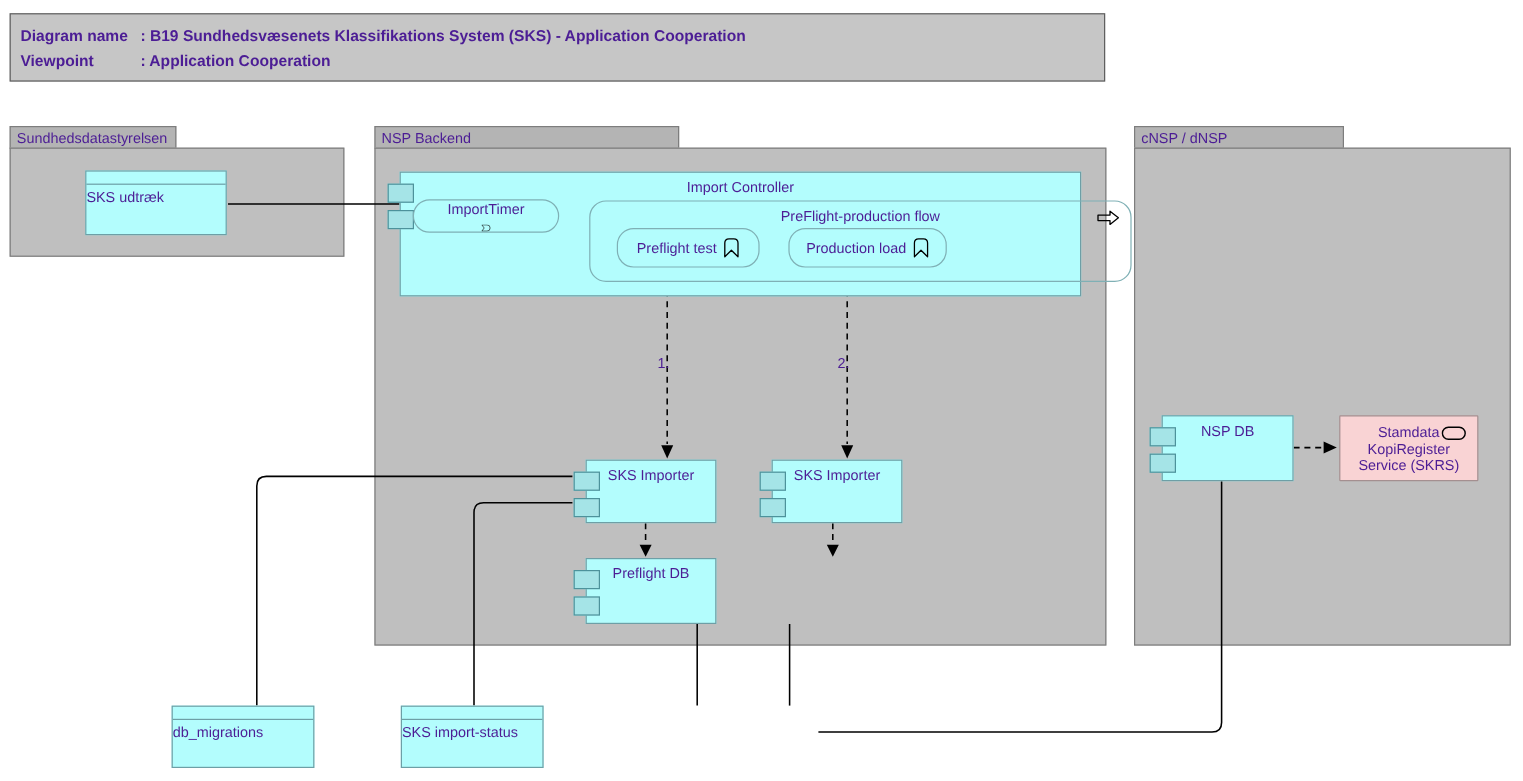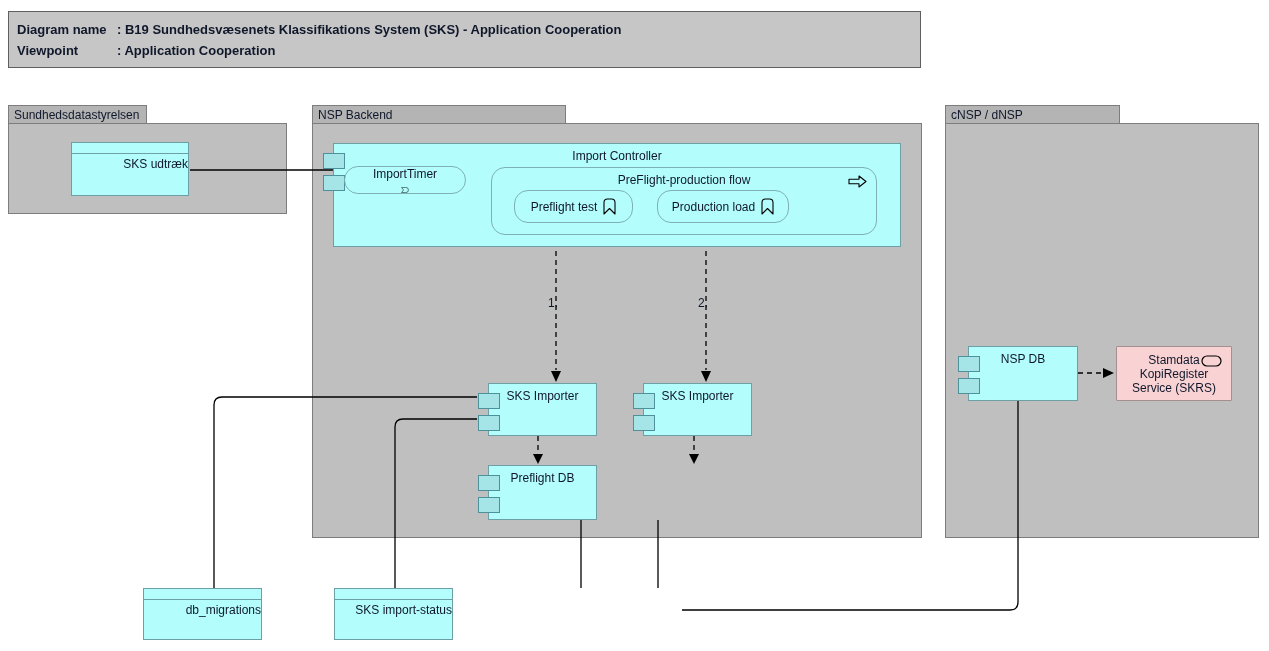--- a/index.html
+++ b/index.html
@@ -6,21 +6,21 @@
     --group-fill:#bfbfbf; --group-tab-fill:#b4b4b4; --group-border:#7d7d7d;
     --component-fill:#b3fdfd; --component-border:#6d9fa6;
     --component-tab-fill:#a5e4e7; --component-tab-border:#4d929b;
     --inner-border:#7fb0b5;
     --service-fill:#f9d3d4; --service-border:#a48f90;
     --title-fill:#c6c6c6; --title-border:#5f5f5f;
     --connector:#000000;
   }
   html,body{margin:0;padding:0;background:#ffffff;}
   .canvas{position:relative;width:1269px;height:651px;background:#ffffff;
-    font-family:"Liberation Sans",sans-serif;color:#0f172a;overflow:hidden;}
+    font-family:"Liberation Sans",sans-serif;color:#4c1d95;overflow:hidden;}
 
   
   .title-box{position:absolute;left:8px;top:11px;width:913px;height:57px;
     background:var(--title-fill);border:1px solid var(--title-border);
     padding:7px 8px;box-sizing:border-box;font-size:13px;font-weight:bold;line-height:21px;}
   .title-row{display:flex;}
   .title-row .t-label{width:100px;flex:0 0 auto;}
 
   
   .group-tab{position:absolute;height:19px;background:var(--group-tab-fill);
@@ -38,21 +38,21 @@
     font-size:12px;text-align:center;}
   .comp .lbl{padding-top:5px;}
   .comp .tab{position:absolute;left:-11px;width:22px;height:16px;
     background:var(--component-tab-fill);border:1px solid var(--component-tab-border);
     box-sizing:border-box;}
   .comp .t1{top:9px;} .comp .t2{top:31px;}
 
   
   .dataobj{position:absolute;background:var(--component-fill);
     border:1px solid var(--component-border);box-sizing:border-box;z-index:4;
-    font-size:12px;text-align:right;}
+    font-size:12px;text-align:left;}
   .dataobj .band{height:10px;border-bottom:1px solid var(--component-border);}
   .dataobj .lbl{padding-top:3px;}
 
   
   .rounded{position:absolute;border:1px solid var(--inner-border);
     border-radius:14px;box-sizing:border-box;z-index:5;font-size:12px;
     background:transparent;}
   .rounded.row{display:flex;align-items:center;justify-content:center;gap:6px;}
   .flowbox .flow-title{text-align:center;padding-top:5px;}
   .icon{display:block;}
@@ -125,21 +125,21 @@
     <div class="lbl">Import Controller</div>
   </div>
 
   <div class="rounded row" style="left:344px;top:166px;width:122px;height:28px;flex-direction:column;">
     <span>ImportTimer</span>
     <svg class="icon" width="18" height="14" viewBox="0 0 18 14">
       <path d="M1,1 H11 A6,6 0 0 1 11,13 H1 L5.5,7 Z" fill="none" stroke="#000" stroke-width="1.2" stroke-linejoin="round"></path>
     </svg>
   </div>
 
-  <div class="rounded flowbox" style="left:491px;top:167px;width:386px;height:68px;">
+  <div class="rounded flowbox" style="left:491px;top:167px;width:452px;height:68px;">
     <div class="flow-title">PreFlight-production flow</div>
     <svg class="icon icon-abs-right" width="19" height="13" viewBox="0 0 19 13">
       <path d="M1,4.2 H11 V1 L18,6.5 L11,12 V8.8 H1 Z" fill="none" stroke="#000" stroke-width="1.1" stroke-linejoin="round"></path>
     </svg>
   </div>
 
   <div class="rounded row" style="left:514px;top:190px;width:119px;height:33px;">
     <span>Preflight test</span>
     <svg class="icon" width="13" height="17" viewBox="0 0 13 17">
       <path d="M1,16 V4.5 Q1,1 4.5,1 H8.5 Q12,1 12,4.5 V16 L6.5,10.5 Z" fill="none" stroke="#000" stroke-width="1.1" stroke-linejoin="round"></path>

